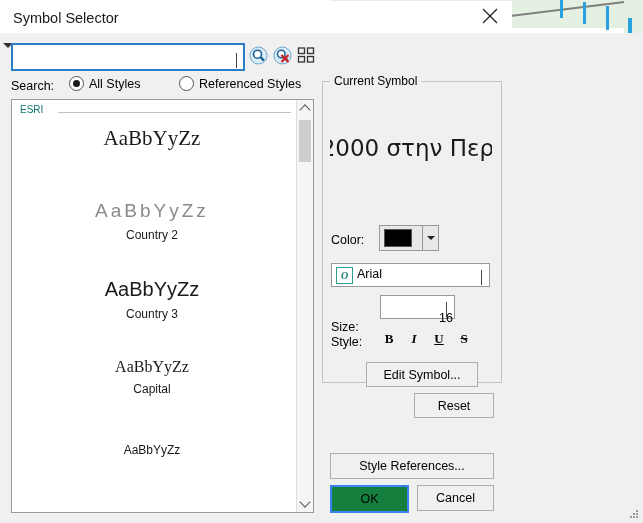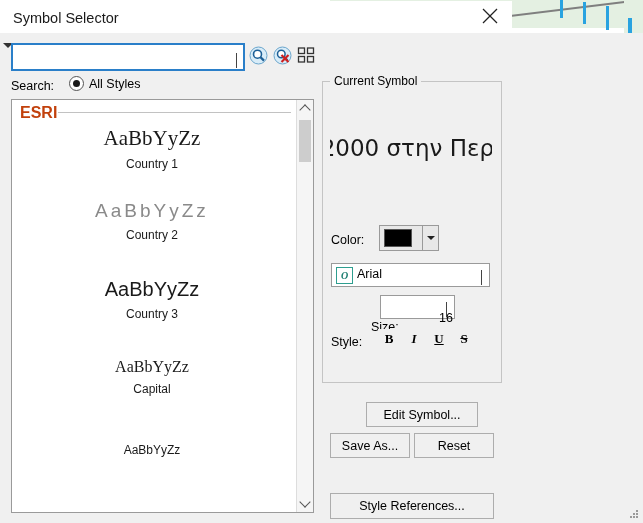--- a/index.html
+++ b/index.html
@@ -96,21 +96,21 @@
       margin-right:5px;position:relative;flex:none;}
   .radio.on:after{content:"";position:absolute;left:3px;top:3px;width:7px;height:7px;
       border-radius:50%;background:#1a1a1a;}
   #radio-all{left:69px;}
   #radio-ref{left:179px;}
 
   
   #symbol-list{position:absolute;left:11px;top:66px;width:301px;height:412px;
       background:#ffffff;border:1px solid #9a9a9a;overflow:hidden;}
   #group-esri{position:absolute;left:8px;top:4px;right:22px;height:16px;}
-  #group-esri .gname{position:absolute;left:0;top:0;font-size:16px;color:#c2410c;font-weight:bold;}
+  #group-esri .gname{position:absolute;left:0;top:0;font-size:10px;color:#0f766e;}
   #group-esri .gline{position:absolute;left:38px;right:0;top:8px;height:1px;background:#c2c2c2;}
 
   .sym-item{position:absolute;left:0;width:280px;text-align:center;}
   .sym-sample{display:block;color:#1a1a1a;}
   .sym-name{display:block;font-size:12px;color:#1a1a1a;margin-top:6px;
       font-family:"Liberation Sans",sans-serif;}
 
   
   #list-scrollbar{position:absolute;right:0;top:0;width:16px;bottom:0;background:#f5f5f5;
       border-left:1px solid #ddd;}
@@ -143,37 +143,37 @@
 
   #font-combo{position:absolute;left:331px;top:230px;width:157px;height:22px;
       background:#ffffff;border:1px solid #9a9a9a;cursor:pointer;}
   #font-icon{position:absolute;left:4px;top:3px;width:15px;height:15px;background:#ffffff;
       border:1px solid #2e9e8f;display:flex;align-items:center;justify-content:center;}
   #font-icon i{font-style:italic;font-weight:bold;font-size:10px;color:#1c7d70;
       font-family:"Liberation Serif",serif;}
   #font-combo .val{position:absolute;left:25px;top:3px;font-size:12.5px;}
   #font-combo .caret{position:absolute;right:7px;top:6px;}
 
-  #size-label{left:331px;top:287px;margin-left:40px;}
+  #size-label{left:331px;top:287px;}
   #size-combo{position:absolute;left:380px;top:262px;width:73px;height:22px;
       background:#ffffff;border:1px solid #9a9a9a;cursor:pointer;}
   #size-combo .val{position:absolute;left:23px;top:15px;font-size:12.5px;margin-left:35px;}
   #size-combo .caret{position:absolute;right:7px;top:6px;}
 
   #style-label{left:331px;top:302px;}
   .style-btn{position:absolute;top:296px;width:22px;height:20px;background:#f0f0f0;
       display:flex;align-items:center;justify-content:center;cursor:pointer;font-size:13px;color:#000;}
   #style-bold{left:378px;font-weight:bold;font-family:"Liberation Serif",serif;}
   #style-italic{left:403px;font-style:italic;font-weight:bold;font-family:"Liberation Serif",serif;}
   #style-underline{left:428px;text-decoration:underline;font-weight:bold;font-family:"Liberation Serif",serif;}
   #style-strike{left:453px;text-decoration:line-through;font-weight:bold;font-family:"Liberation Serif",serif;}
 
   .btn{position:absolute;background:#f0f0f0;border:1px solid #adadad;font-size:12.5px;
       display:flex;align-items:center;justify-content:center;cursor:pointer;color:#000;
-      font-family:"Liberation Sans",sans-serif;margin-top:40px;}
+      font-family:"Liberation Sans",sans-serif;}
   #btn-edit-symbol{left:366px;top:329px;width:110px;height:23px;}
   #btn-save-as{left:330px;top:360px;width:78px;height:23px;}
   #btn-reset{left:414px;top:360px;width:78px;height:23px;text-align:center;}
   #btn-style-refs{left:330px;top:420px;width:162px;height:24px;}
   #btn-ok{left:330px;top:452px;width:75px;height:24px;border:2px solid #3b82f6;background:#15803d;}
   #btn-cancel{left:417px;top:452px;width:75px;height:24px;}
 
   #resize-grip{position:absolute;right:3px;bottom:3px;width:12px;height:12px;}
   .grip-dot{position:absolute;width:2px;height:2px;background:#9a9a9a;}
 </style>
@@ -297,30 +297,33 @@
     </div>
     <div id="btn-view-caret">
         <span class="tri-down"></span>
       </div>
 
     <div class="lbl" id="search-label">Search:</div>
     <div class="radio-wrap" id="radio-all">
       <span class="radio on"></span>
       <span>All Styles</span>
     </div>
+    <div class="radio-wrap" id="radio-ref">
+      <span class="radio"></span>
+      <span>Referenced Styles</span>
+    </div>
 
     <div id="symbol-list">
       <div id="group-esri">
         <span class="gname">ESRI</span>
         <span class="gline"></span>
       </div>
 
       <div class="sym-item" style="top:26px;">
         <span class="sym-sample" style="font-family:'Liberation Serif',serif;font-size:21px;">AaBbYyZz</span>
-        <span class="sym-name">Country 1</span>
       </div>
 
       <div class="sym-item" style="top:100px;">
         <span class="sym-sample" style="font-family:'Liberation Sans',sans-serif;font-size:19px;color:#8a8a8a;letter-spacing:3px;">AaBbYyZz</span>
         <span class="sym-name">Country 2</span>
       </div>
 
       <div class="sym-item" style="top:178px;">
         <span class="sym-sample" style="font-family:'Liberation Sans',sans-serif;font-size:20px;">AaBbYyZz</span>
         <span class="sym-name">Country 3</span>
@@ -376,21 +379,20 @@
       <span class="caret"><span class="chev"></span></span>
     </div>
 
     <div class="lbl" id="style-label">Style:</div>
     <div class="style-btn" id="style-bold">B</div>
     <div class="style-btn" id="style-italic">I</div>
     <div class="style-btn" id="style-underline">U</div>
     <div class="style-btn" id="style-strike">S</div>
 
     <div class="btn" id="btn-edit-symbol">Edit Symbol...</div>
-    <div class="btn" id="btn-save-as">Save As...</div>
     <div class="btn" id="btn-reset">Reset</div>
     <div class="btn" id="btn-style-refs">Style References...</div>
     <div class="btn" id="btn-ok">OK</div>
     <div class="btn" id="btn-cancel">Cancel</div>
 
     <div id="resize-grip">
       <span class="grip-dot" style="left:8px;top:2px;"></span>
       <span class="grip-dot" style="left:5px;top:5px;"></span>
       <span class="grip-dot" style="left:8px;top:5px;"></span>
       <span class="grip-dot" style="left:2px;top:8px;"></span>

